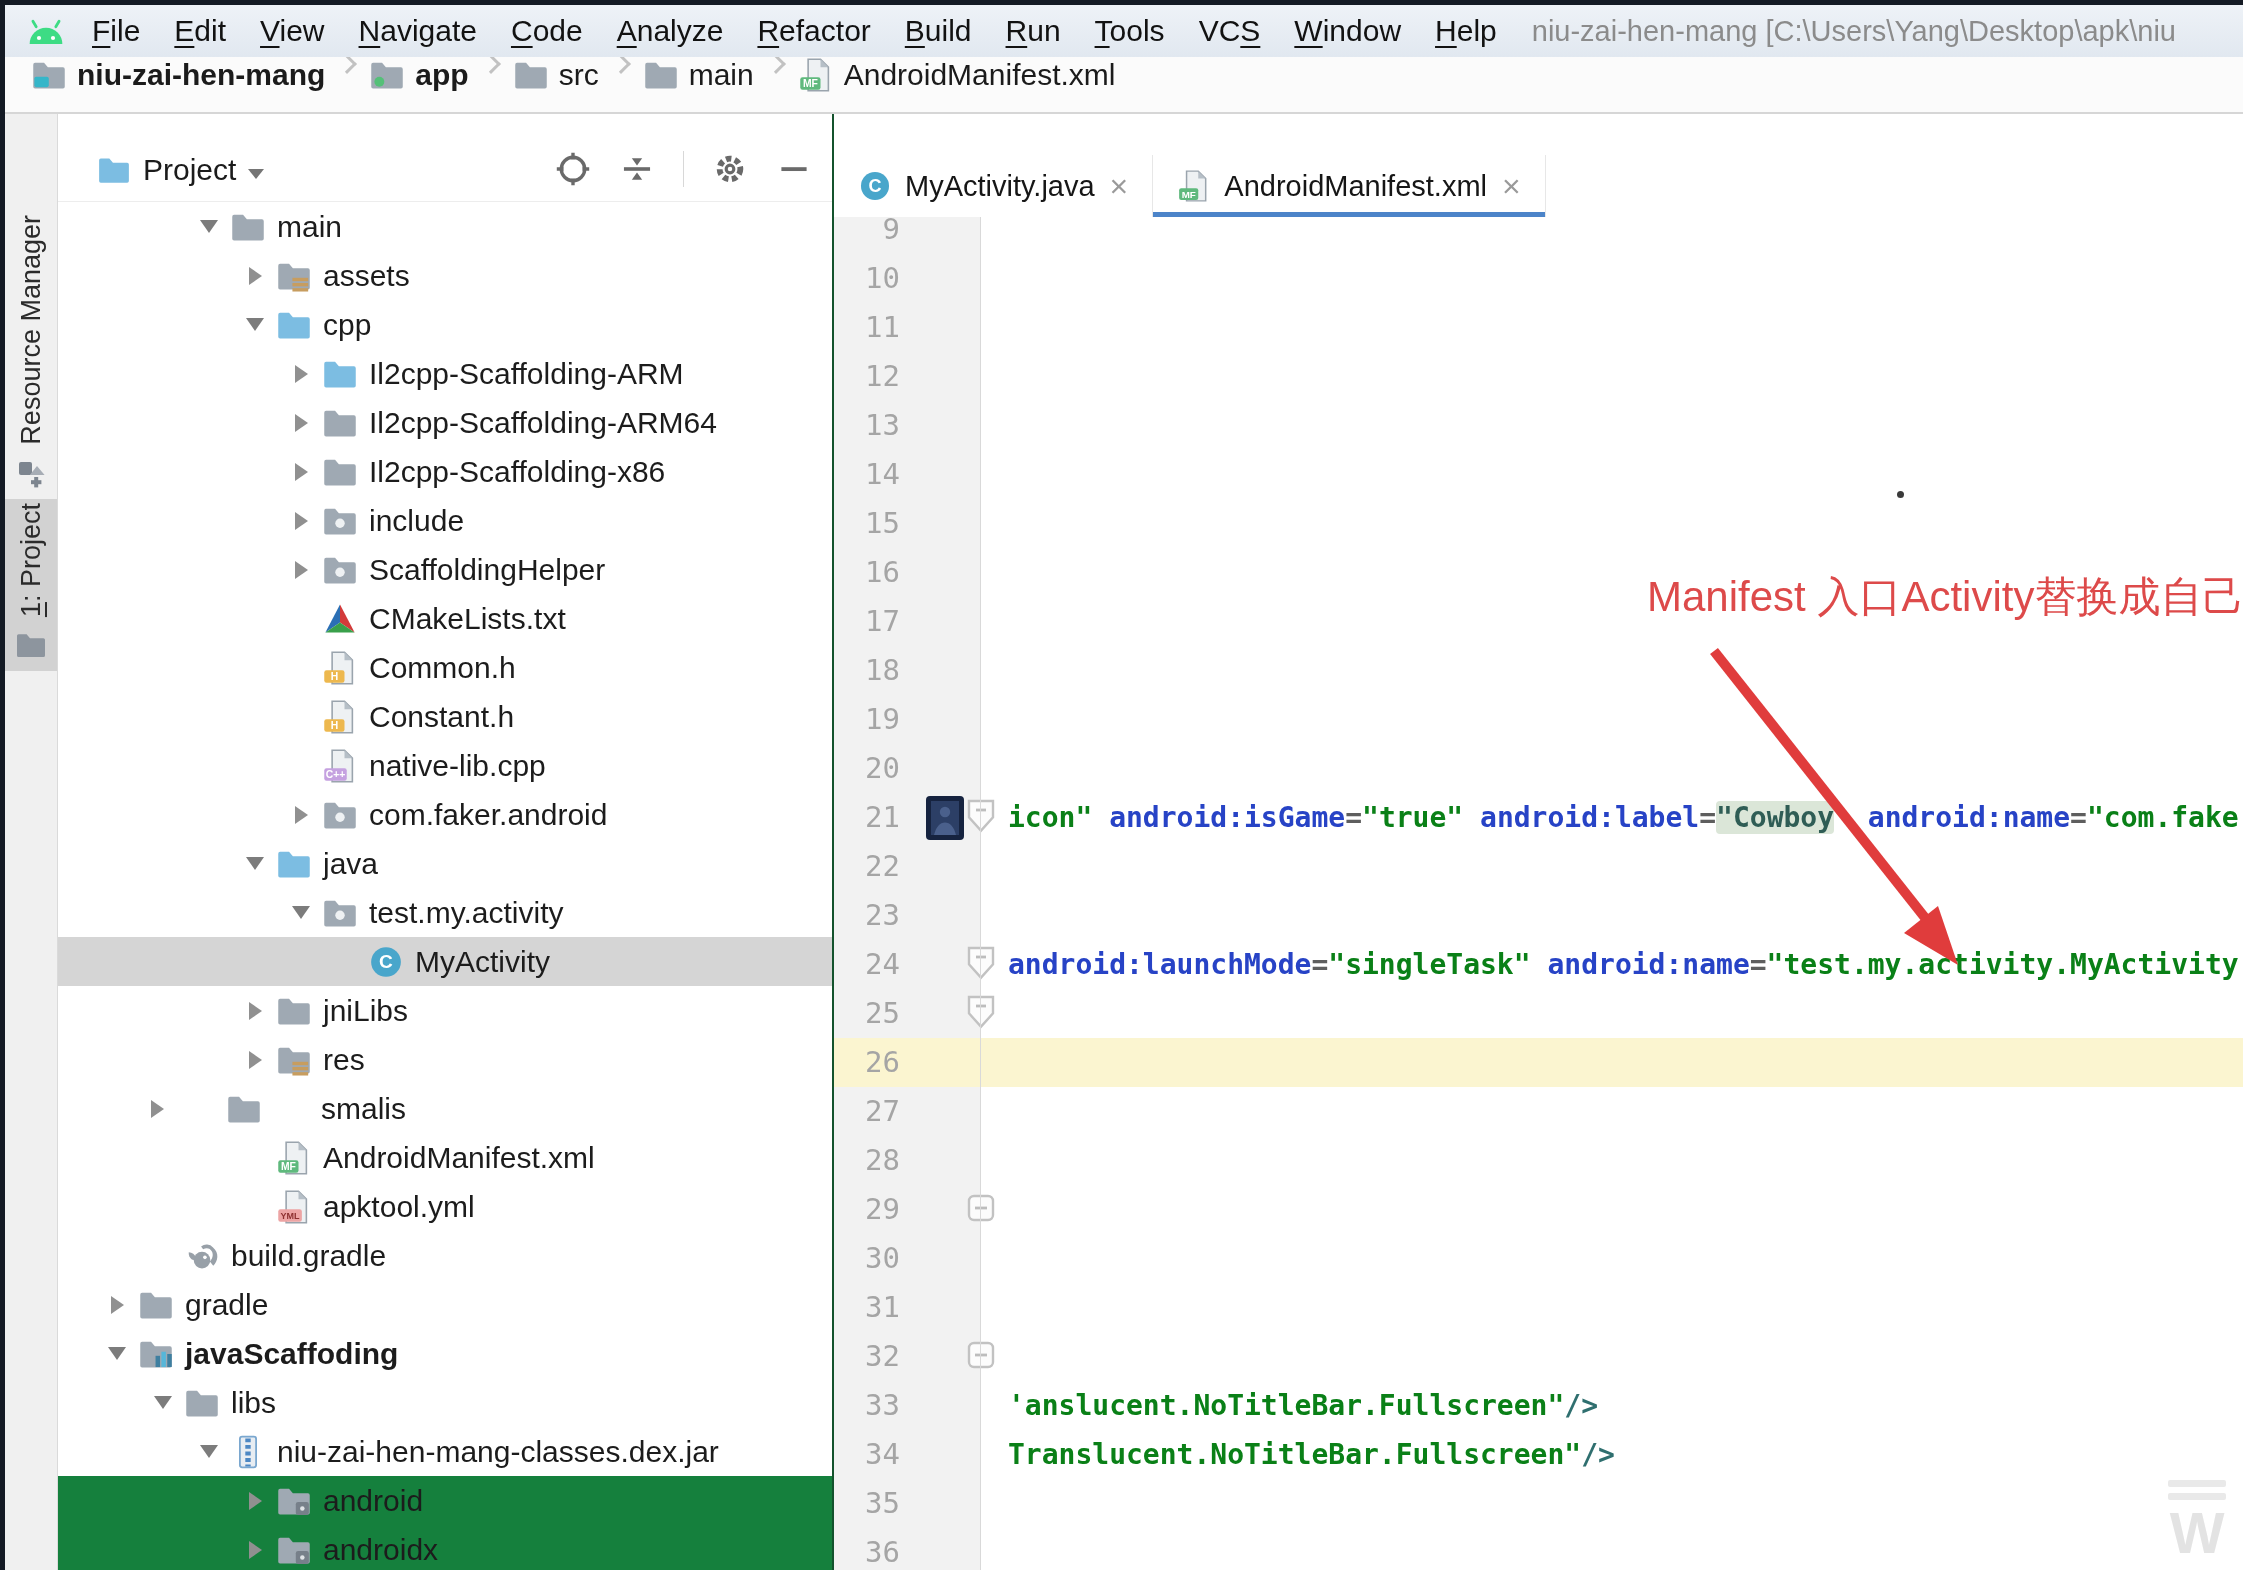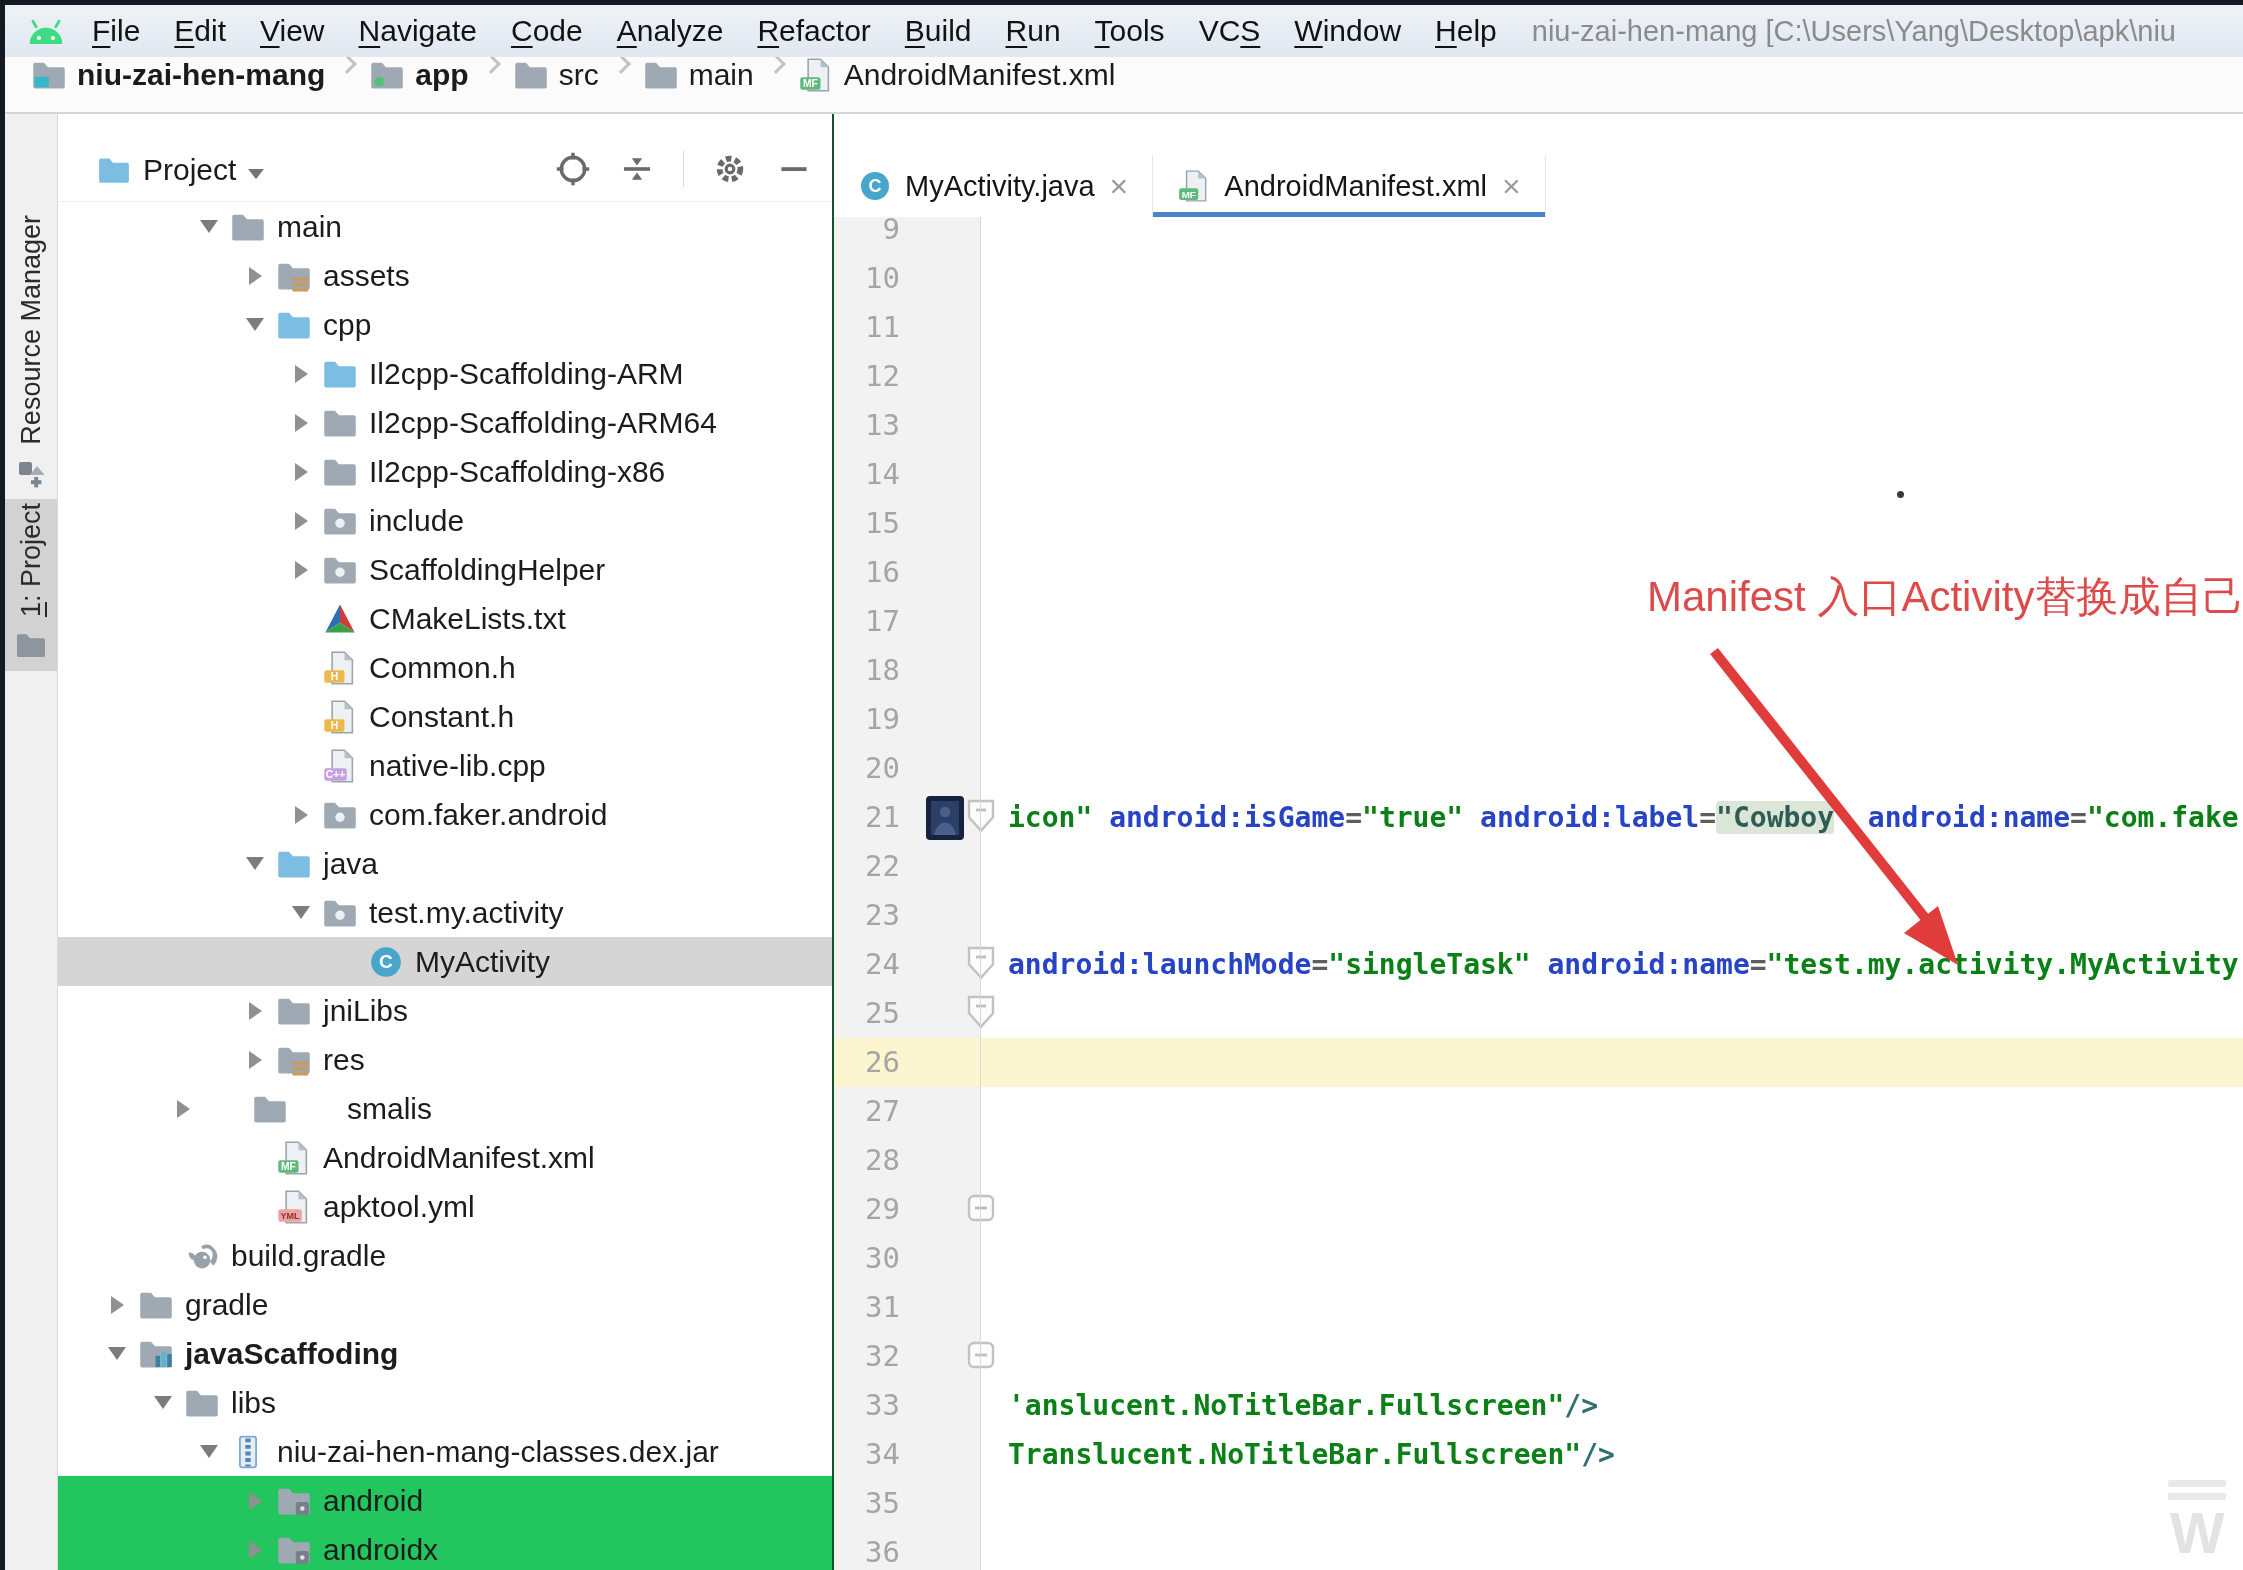--- a/index.html
+++ b/index.html
@@ -46,21 +46,21 @@
   .caret-down{width:0;height:0;border-left:8px solid transparent;border-right:8px solid transparent;
     border-top:10px solid #757575;margin:0 0 10px 4px}
   .panel-tools{margin-left:auto;display:flex;align-items:center;gap:28px;margin-bottom:2px}
   .tb-icon{width:36px;height:36px}
   .tb-divider{width:1px;height:36px;background:#d8d8d8}
 
   .tree{position:relative}
   .tree-row{height:49px;display:flex;align-items:center;font-size:30px;color:#1c1c1c;
     white-space:nowrap;box-sizing:border-box}
   .tree-row.selected{background:#d5d5d5}
-  .tree-row.hl-yellow{background:#22c55e}
+  .tree-row.hl-yellow{background:#15803d}
   .tree-row.bold{font-weight:bold}
   .arrow{width:40px;display:inline-flex;justify-content:center;flex:none}
   .arrow-shape.collapsed{width:0;height:0;border-top:9px solid transparent;
     border-bottom:9px solid transparent;border-left:13px solid #909090}
   .arrow-shape.expanded{width:0;height:0;border-left:9px solid transparent;
     border-right:9px solid transparent;border-top:13px solid #7c7c7c}
   .tree-icon{width:36px;height:36px;margin:0 11px 0 1px;flex:none}
 
   
   .editor{position:absolute;left:834px;top:114px;right:0;bottom:0;background:#fff;z-index:3}
@@ -387,21 +387,21 @@
         <span class="tree-icon"><svg viewBox="0 0 16 16" width="100%" height="100%">
             <path d="M1 13.2V3.4q0-.8.8-.8h4l1.7 2h6.7q.8 0 .8.8v7.8q0 .8-.8.8H1.8q-.8 0-.8-.8z" fill="#9fa9b3"></path>
             <g fill="#c79d5f">
               <rect x="7.3" y="8.8" width="7" height="1.5"></rect>
               <rect x="7.3" y="11.1" width="7" height="1.5"></rect>
               <rect x="7.3" y="13.4" width="7" height="1.5"></rect>
             </g>
           </svg></span>
         <span>res</span>
       </div>
-      <div class="tree-row" style="padding-left: 106px; gap: 48px;">
+      <div class="tree-row" style="padding-left: 80px; gap: 48px;">
         <span class="arrow">
           <span class="arrow-shape collapsed"></span>
         </span>
         <span class="tree-icon"><svg viewBox="0 0 16 16" width="100%" height="100%">
             <path d="M1 13.2V3.4q0-.8.8-.8h4l1.7 2h6.7q.8 0 .8.8v7.8q0 .8-.8.8H1.8q-.8 0-.8-.8z" fill="#9fa9b3"></path>
           </svg></span>
         <span>smalis</span>
       </div>
       <div class="tree-row" style="padding-left: 178px;">
         <span class="arrow"></span>

